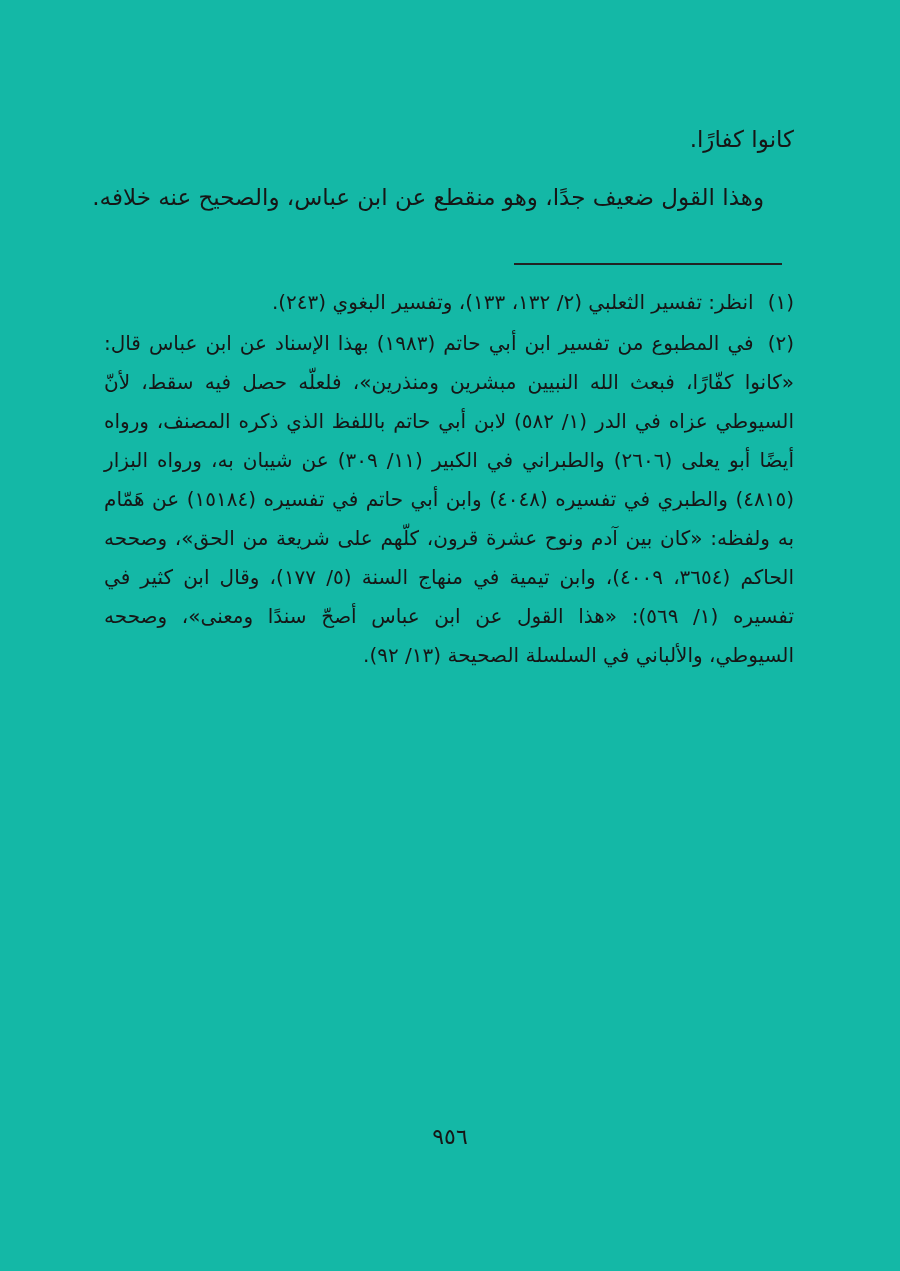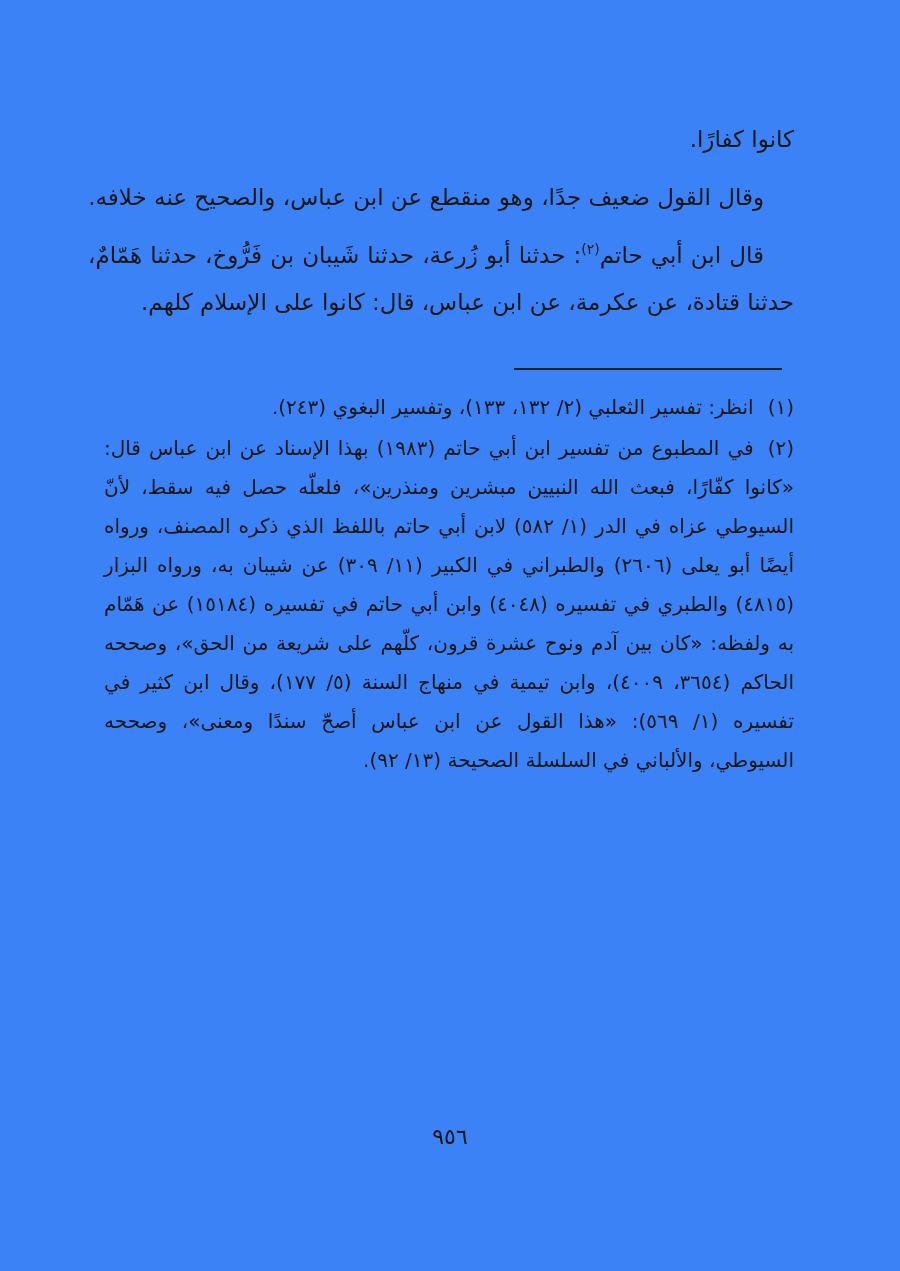--- a/index.html
+++ b/index.html
@@ -5,21 +5,21 @@
   html, body {
     margin: 0;
     padding: 0;
     background: #ffffff;
   }
   .sheet {
     position: relative;
     width: 900px;
     height: 1271px;
     overflow: hidden;
-    background: #3b82f6;
+    background: #14b8a6;
     color: #161616;
     direction: rtl;
     font-family: "DejaVu Sans", sans-serif;
   }
   .main {
     padding: 116px 106px 0 88px;
   }
   .para {
     font-size: 23px;
     line-height: 47px;
@@ -68,23 +68,22 @@
 </style>
 </head>
 <body>
 
 <div class="sheet">
   <div class="main">
 
     <p class="para"><span>كانوا كفارًا.</span></p>
 
 
-    <p class="para indent"><span>وقال القول ضعيف جدًا، وهو منقطع عن ابن عباس، والصحيح عنه خلافه.</span></p>
+    <p class="para indent"><span>وهذا القول ضعيف جدًا، وهو منقطع عن ابن عباس، والصحيح عنه خلافه.</span></p>
 
-    <p class="para indent"><span>قال ابن أبي حاتم</span><sup class="fn-ref">(٢)</sup><span>: حدثنا أبو زُرعة، حدثنا شَيبان بن فَرُّوخ، حدثنا هَمّامٌ، حدثنا قتادة، عن عكرمة، عن ابن عباس، قال: كانوا على الإسلام كلهم.</span></p>
 
 
     <div class="fn-sep"></div>
 
     <div class="footnotes">
       <div class="footnote"><span class="fn-marker">(١)</span><span>انظر: تفسير الثعلبي (٢/ ١٣٢، ١٣٣)، وتفسير البغوي (٢٤٣).</span></div>
       <div class="footnote"><span class="fn-marker">(٢)</span><span>في المطبوع من تفسير ابن أبي حاتم (١٩٨٣) بهذا الإسناد عن ابن عباس قال: «كانوا كفّارًا، فبعث الله النبيين مبشرين ومنذرين»، فلعلّه حصل فيه سقط، لأنّ السيوطي عزاه في الدر (١/ ٥٨٢) لابن أبي حاتم باللفظ الذي ذكره المصنف، ورواه أيضًا أبو يعلى (٢٦٠٦) والطبراني في الكبير (١١/ ٣٠٩) عن شيبان به، ورواه البزار (٤٨١٥) والطبري في تفسيره (٤٠٤٨) وابن أبي حاتم في تفسيره (١٥١٨٤) عن هَمّام به ولفظه: «كان بين آدم ونوح عشرة قرون، كلّهم على شريعة من الحق»، وصححه الحاكم (٣٦٥٤، ٤٠٠٩)، وابن تيمية في منهاج السنة (٥/ ١٧٧)، وقال ابن كثير في تفسيره (١/ ٥٦٩): «هذا القول عن ابن عباس أصحّ سندًا ومعنى»، وصححه السيوطي، والألباني في السلسلة الصحيحة (١٣/ ٩٢).</span></div>
     </div>
 
   </div>

